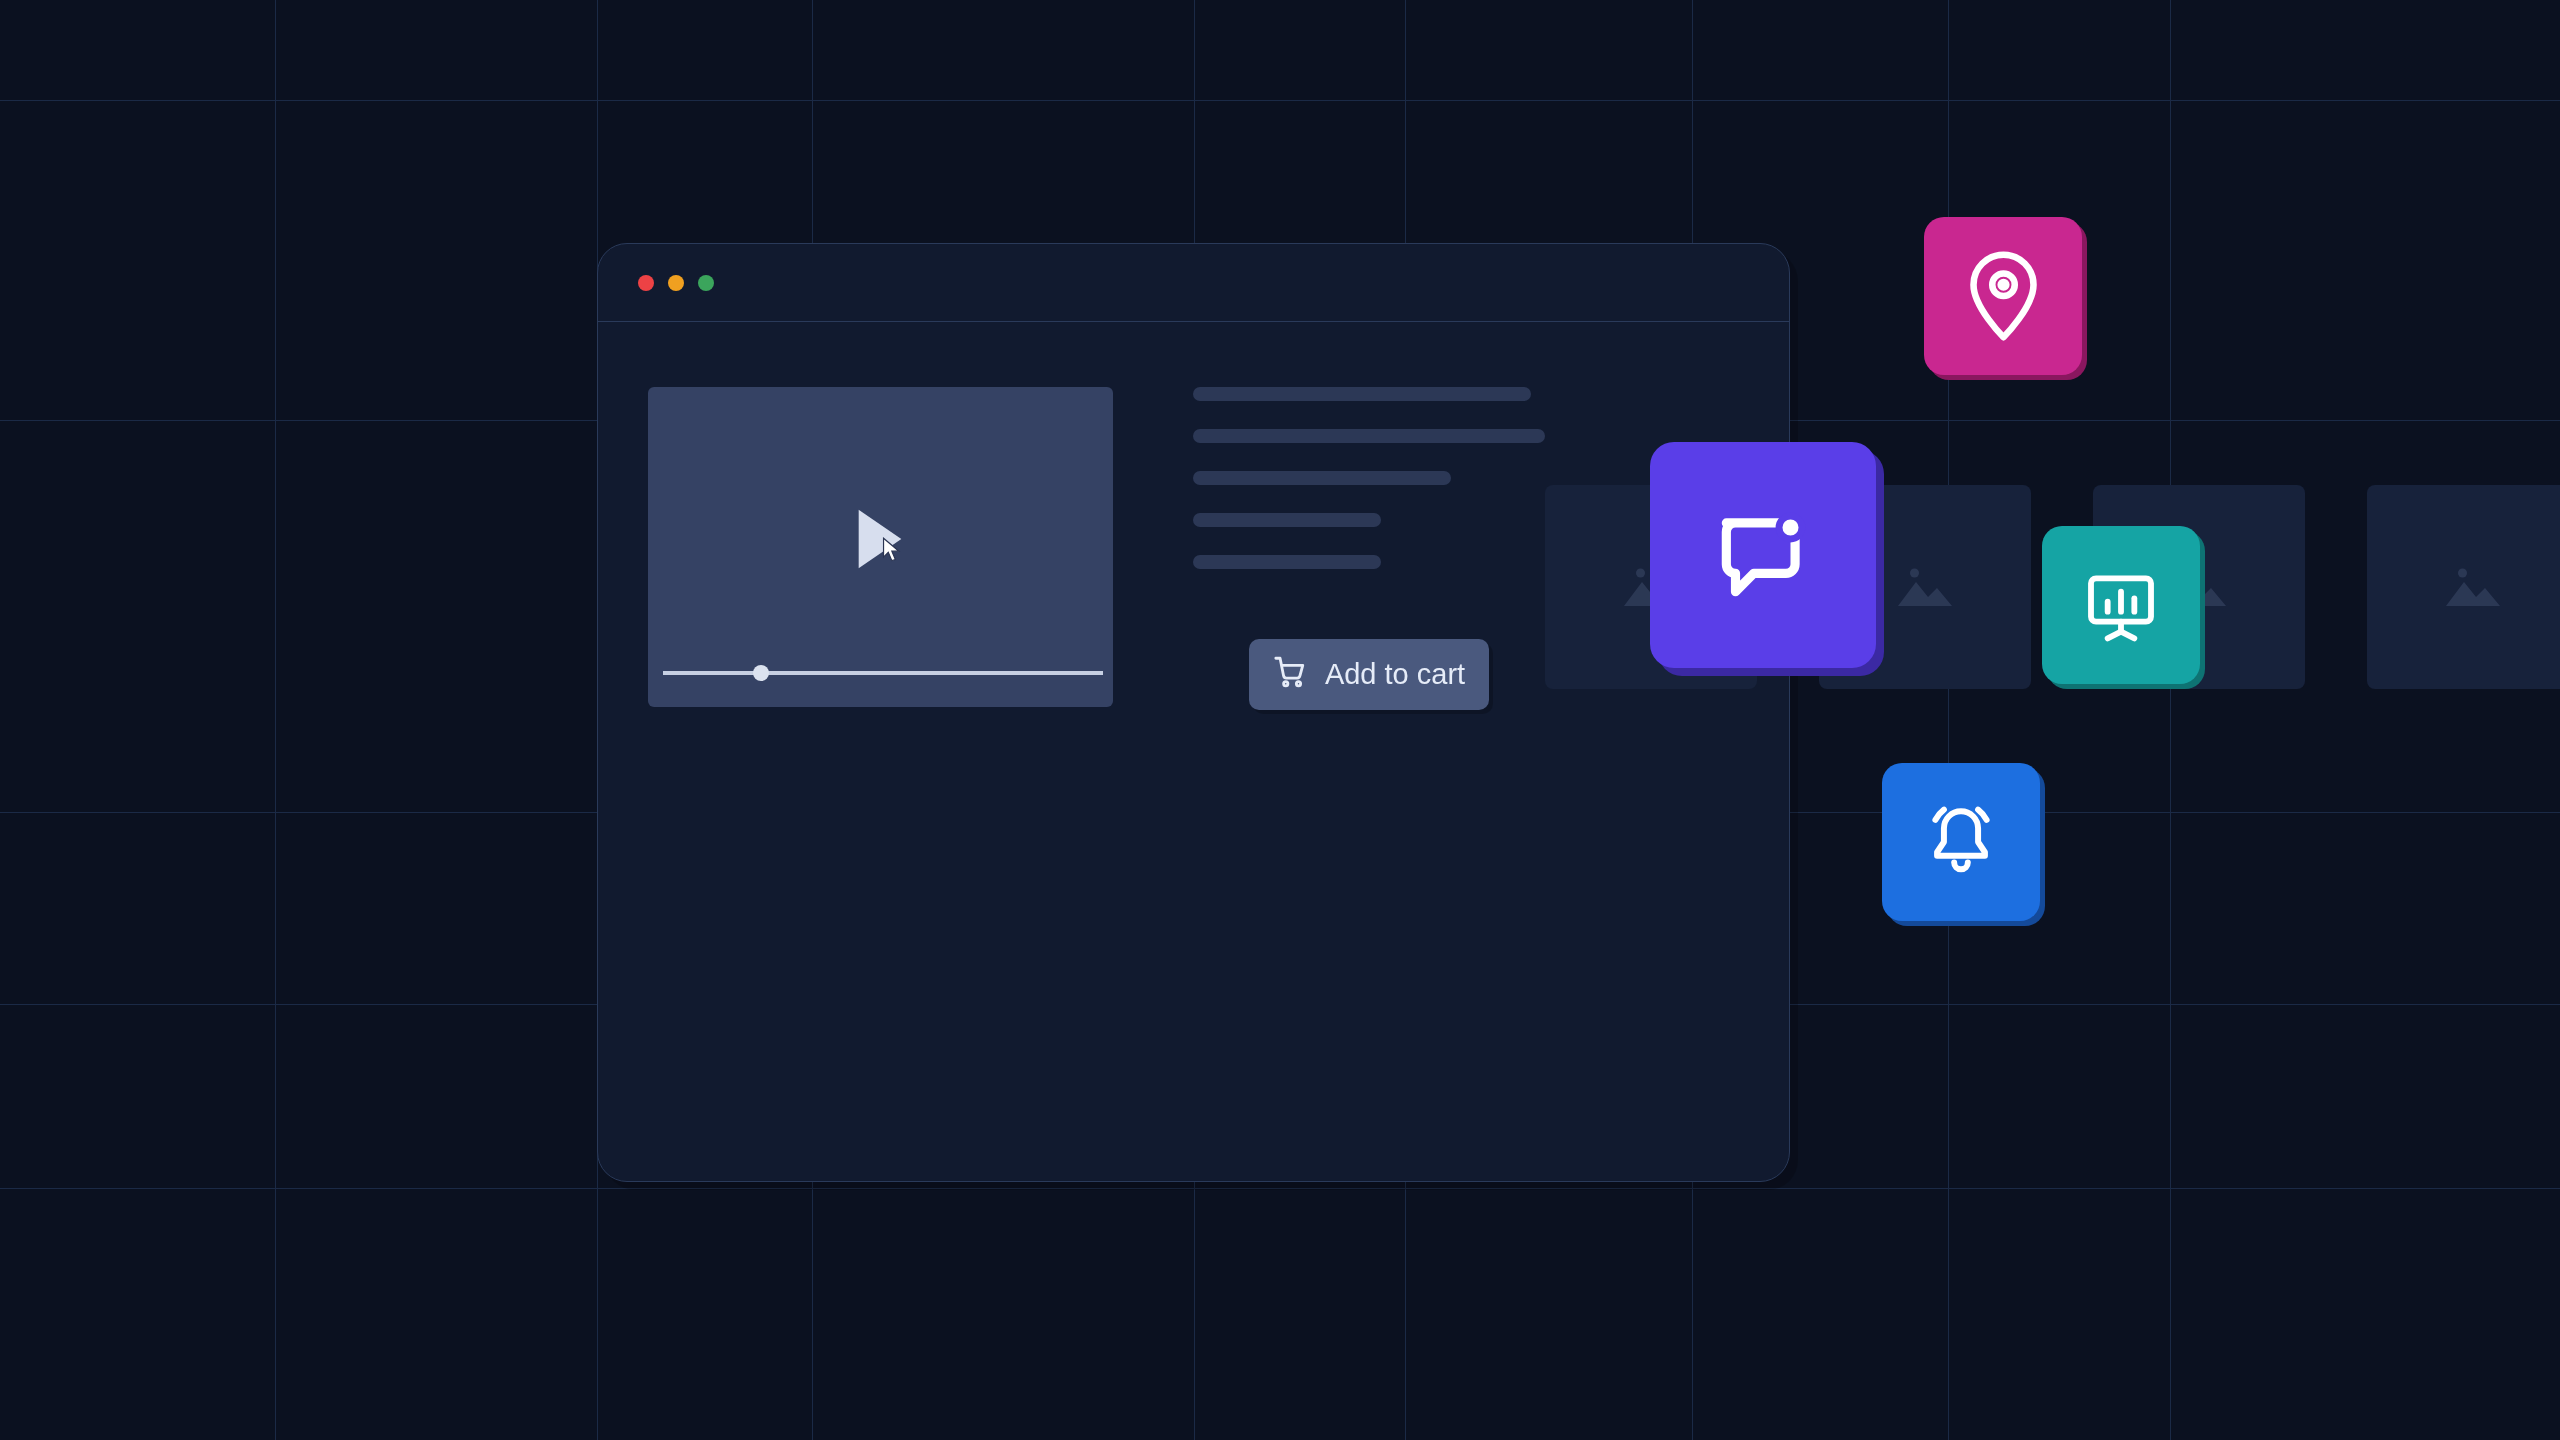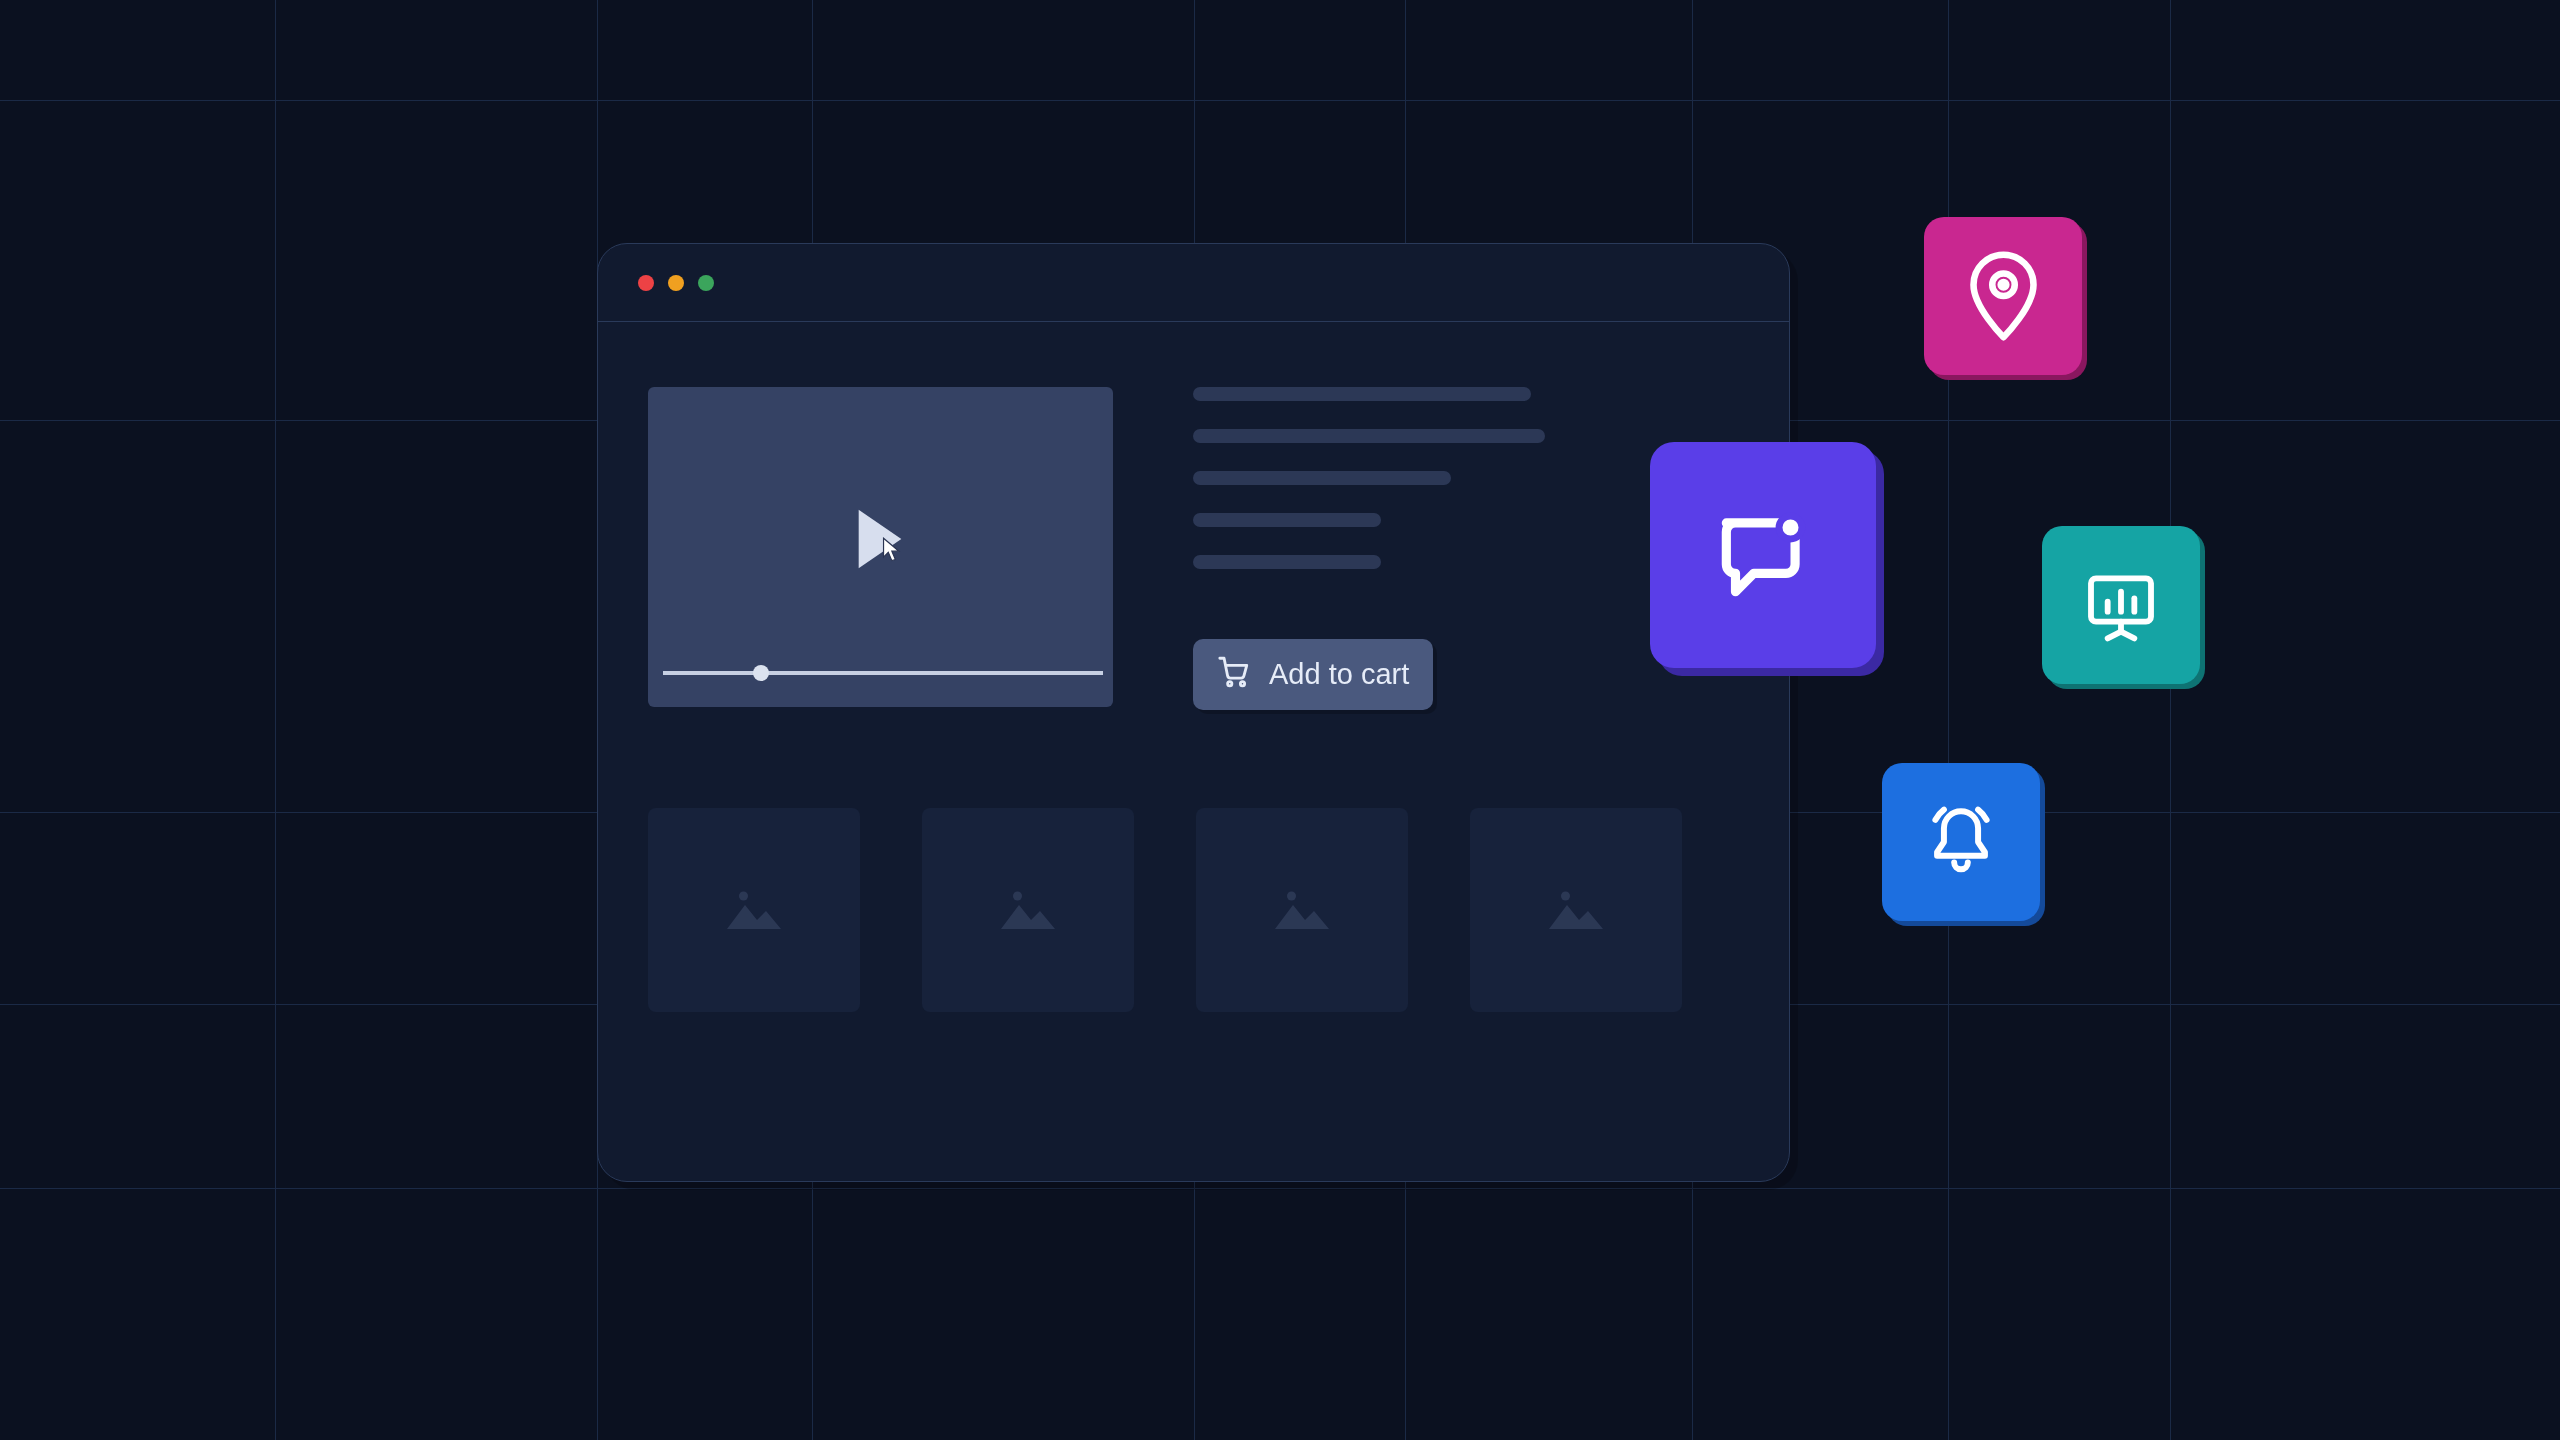--- a/index.html
+++ b/index.html
@@ -44,21 +44,22 @@
     gap: 14px;
   }
   .dot { width: 16px; height: 16px; border-radius: 50%; }
   .dot.red { background: #ed4245; }
   .dot.yellow { background: #f0a020; }
   .dot.green { background: #3ba55c; }
 
   .content {
     padding: 65px 50px 50px 50px;
     display: flex;
-    flex-direction: column;
+    flex-direction: row;
+    text-align: center;
   }
   .top-row {
     display: flex;
     gap: 80px;
   }
   .video {
     width: 465px;
     height: 320px;
     background: #354264;
     border-radius: 6px;

